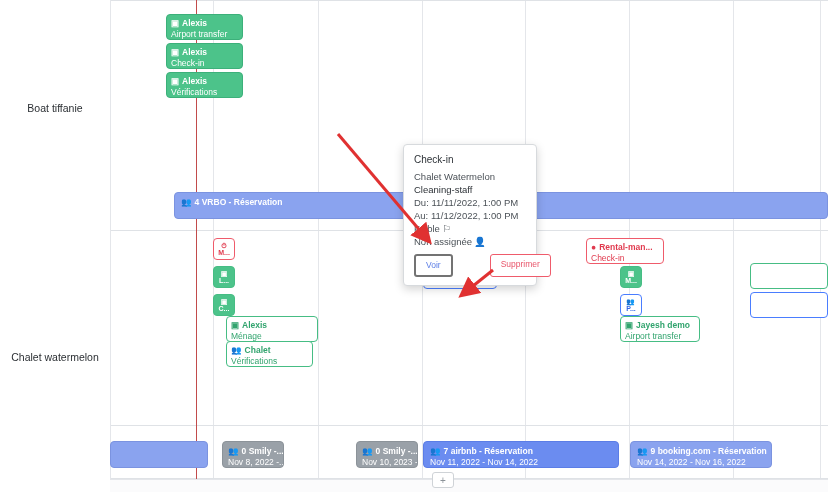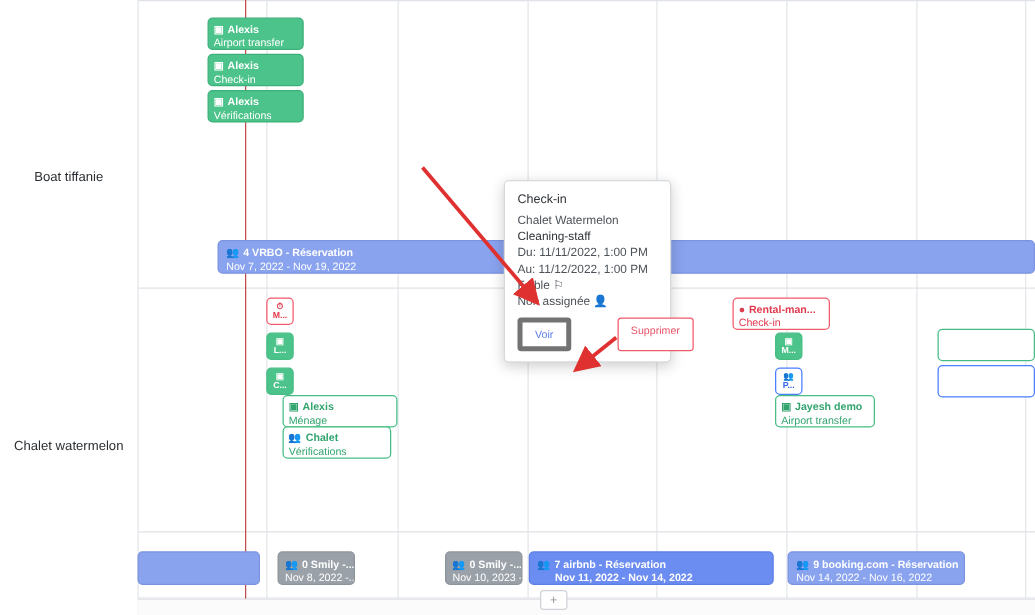--- a/index.html
+++ b/index.html
@@ -56,21 +56,21 @@
     font-size:9.5px;color:#3b4045;line-height:13px;
   }
   .popup .title{font-size:10px;color:#2d3237;margin-bottom:4px;}
   .popup .sub{font-size:9.5px;color:#4c5258;}
   .popup .bold{font-weight:normal;color:#2d3237;}
   .popup-btns{display:flex;gap:8px;margin-top:6px;}
   .pbtn{
     border-radius:3px;font-size:8.5px;padding:3px 10px;box-sizing:border-box;text-align:center;
     background:#ffffff;
   }
-  .pbtn-voir{border:4px solid #737373;color:#5b7de6;}
+  .pbtn-voir{border:2px solid #737373;color:#5b7de6;}
   .pbtn-supp{border:1px solid #ef5b6b;color:#e8556a;margin-left:29px;}
 
   
   .arrow{position:absolute;left:330px;top:128px;width:170px;height:160px;pointer-events:none;}
 
   
   .add-btn{
     position:absolute;width:20px;height:14px;border:1px solid #cfd3d7;background:#fff;border-radius:3px;
     display:flex;align-items:center;justify-content:center;font-size:10px;color:#8b9298;
   }
@@ -91,21 +91,21 @@
   <div class="grid-col" style="left:820px"></div>
 
   <div class="row-line" style="top:0px"></div>
   <div class="row-line" style="top:230px"></div>
   <div class="row-line" style="top:425px"></div>
   <div class="row-line" style="top:478px"></div>
 
   <div class="today-line" style="left:196px"></div>
 
   <div class="left-pane"></div>
-  <div class="row-label" style="top:136px">Boat tiffanie</div>
+  <div class="row-label" style="top:102px">Boat tiffanie</div>
   <div class="row-label" style="top:351px">Chalet watermelon</div>
 
   <div class="ev ev-green" style="left:166px;top:14px;width:77px;height:26px;">
     <div class="l1">
         <span class="ico">▣</span>
         <span>Alexis</span>
       </div>
     <div class="l2">Airport transfer</div>
   </div>
 
@@ -123,21 +123,20 @@
         <span>Alexis</span>
       </div>
     <div class="l2">Vérifications</div>
   </div>
 
   <div class="ev ev-lilac" style="left:174px;top:192px;width:654px;height:27px;padding:4px 6px;">
     <div class="l1">
         <span class="ico">👥</span>
         <span>4 VRBO - Réservation</span>
       </div>
-    <div class="l2" style="font-weight:normal;">Nov 7, 2022 - Nov 19, 2022</div>
   </div>
 
   <div class="mini" style="left:213px;top:238px;border:1px solid #ef5b6b;background:#fff;color:#e03a4e;">
     <span class="ico">⏱</span>
     <span>M...</span>
   </div>
   <div class="mini" style="left:213px;top:266px;border:1px solid #46bd84;background:#4cc38a;color:#fff;">
     <span class="ico">▣</span>
     <span>L...</span>
   </div>
@@ -214,21 +213,21 @@
         <span>0 Smily -...</span>
       </div>
     <div class="l2" style="font-weight:normal;">Nov 10, 2023 -...</div>
   </div>
 
   <div class="ev ev-blue-solid" style="left:423px;top:441px;width:196px;height:27px;padding:4px 6px;">
     <div class="l1">
         <span class="ico">👥</span>
         <span>7 airbnb - Réservation</span>
       </div>
-    <div class="l2" style="font-weight:bold;margin-left:14px;">Nov 11, 2022 - Nov 14, 2022</div>
+    <div class="l2" style="font-weight:normal;">Nov 11, 2022 - Nov 14, 2022</div>
   </div>
 
   <div class="ev ev-lilac" style="left:630px;top:441px;width:142px;height:27px;padding:4px 6px;">
     <div class="l1">
         <span class="ico">👥</span>
         <span>9 booking.com - Réservation</span>
       </div>
     <div class="l2" style="font-weight:normal;">Nov 14, 2022 - Nov 16, 2022</div>
   </div>
 

